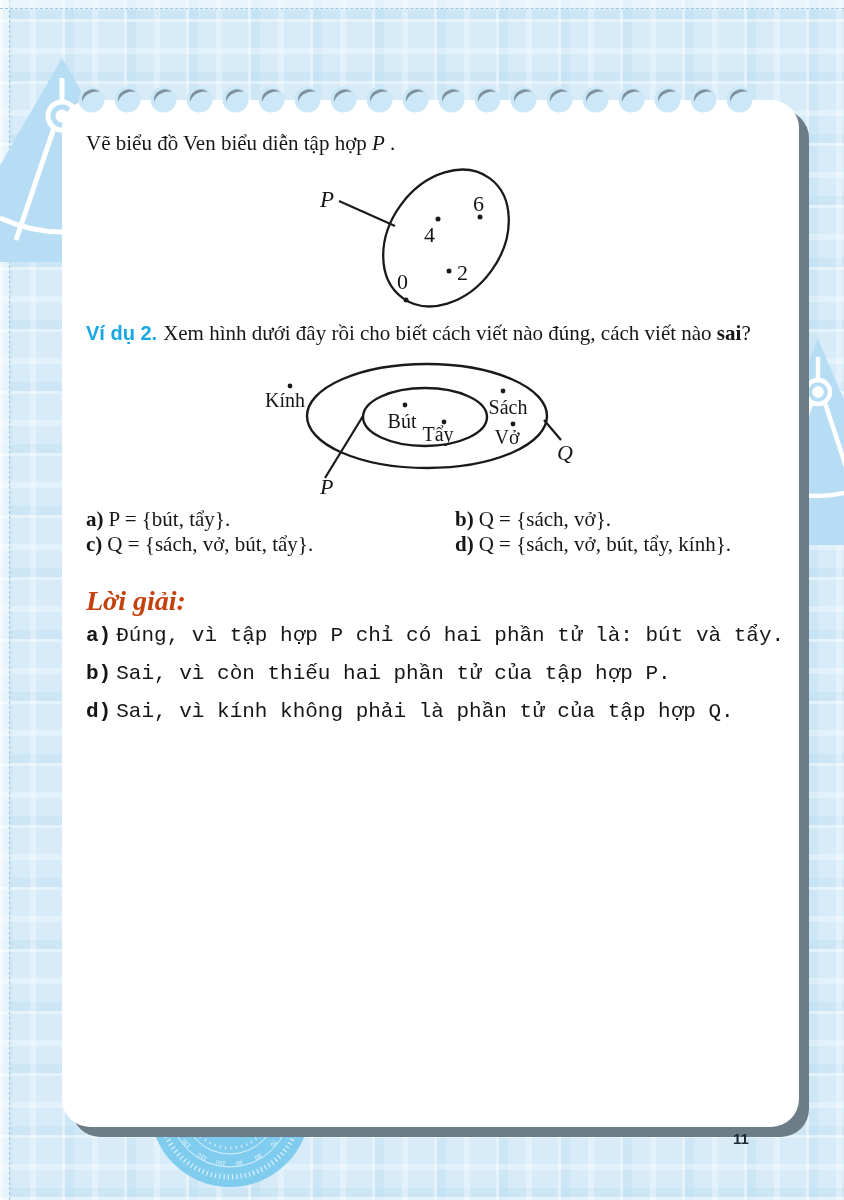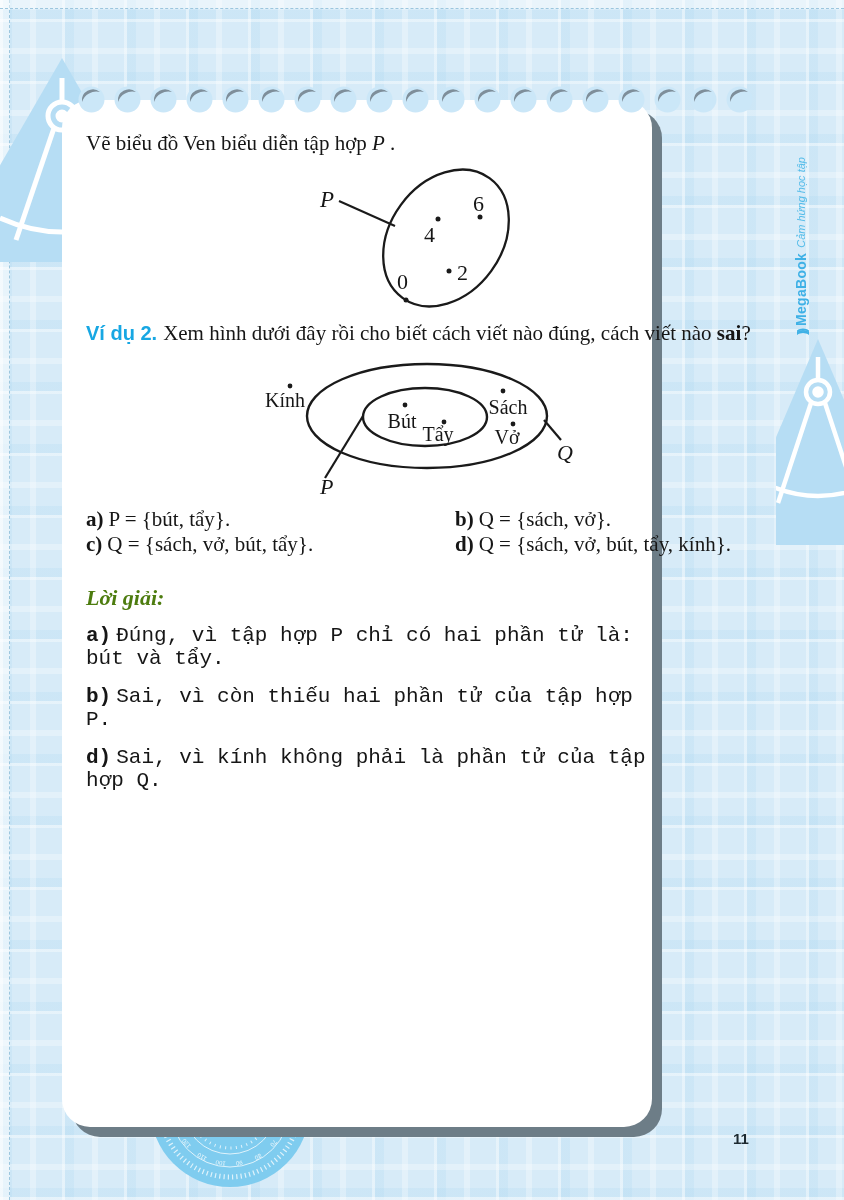--- a/index.html
+++ b/index.html
@@ -19,21 +19,21 @@
   .cut-strip-left {
     position:absolute; left:0; top:0; width:10px; height:100%;
     background:rgba(255,255,255,.55); border-right:1px dashed #9cc6de; z-index:0;
   }
   .cut-strip-top {
     position:absolute; left:0; top:0; height:9px; width:100%;
     background:rgba(255,255,255,.45); border-bottom:1px dashed #9cc6de; z-index:0;
   }
   .decor { position:absolute; z-index:0; }
   .sheet {
-    position:absolute; left:62px; top:100px; width:590px; height:1027px;
+    position:absolute; left:62px; top:100px; width:737px; height:1027px;
     background:#ffffff; border-radius:28px;
     box-shadow:10px 10px 0 #6d7d87;
     z-index:1;
   }
   .holes { position:absolute; left:16px; top:-14px; display:flex; gap:9px; }
   .hole { width:27px; height:27px; }
   .brand-vertical {
     position:absolute; left:788px; top:105px; width:26px; height:230px; z-index:1;
   }
   .brand-inner {
@@ -56,21 +56,21 @@
   .example2-bold { font-weight:bold; }
   .diagram2 { position:absolute; left:183px; top:260px; }
   .options {
     position:absolute; left:24px; top:407px; width:672px;
     display:grid; grid-template-columns:369px 1fr; 
     font-size:21px;
   }
   .option-key { font-weight:bold; margin-right:5px; }
   .solution-heading {
     position:absolute; left:24px; top:485px;
-    font-size:22px; font-weight:bold; font-style:italic; color:#4d7c0f;
+    font-size:28px; font-weight:bold; font-style:italic; color:#c2410c;
   }
   .solution-lines { position:absolute; left:24px; top:524px; font-size:21px; }
   .solution-line { margin-bottom:15px; line-height:23px;font-family:Liberation Mono, monospace; }
   .page-number {
     position:absolute; left:733px; top:1130px; z-index:1;
     font-family:"Liberation Sans","DejaVu Sans",sans-serif;
     font-size:15px; font-weight:bold; color:#1d2a31;text-align:right;
   }
   svg text.dtext { font-family:"Liberation Serif","DejaVu Serif",serif; fill:#161616; }
 </style>

